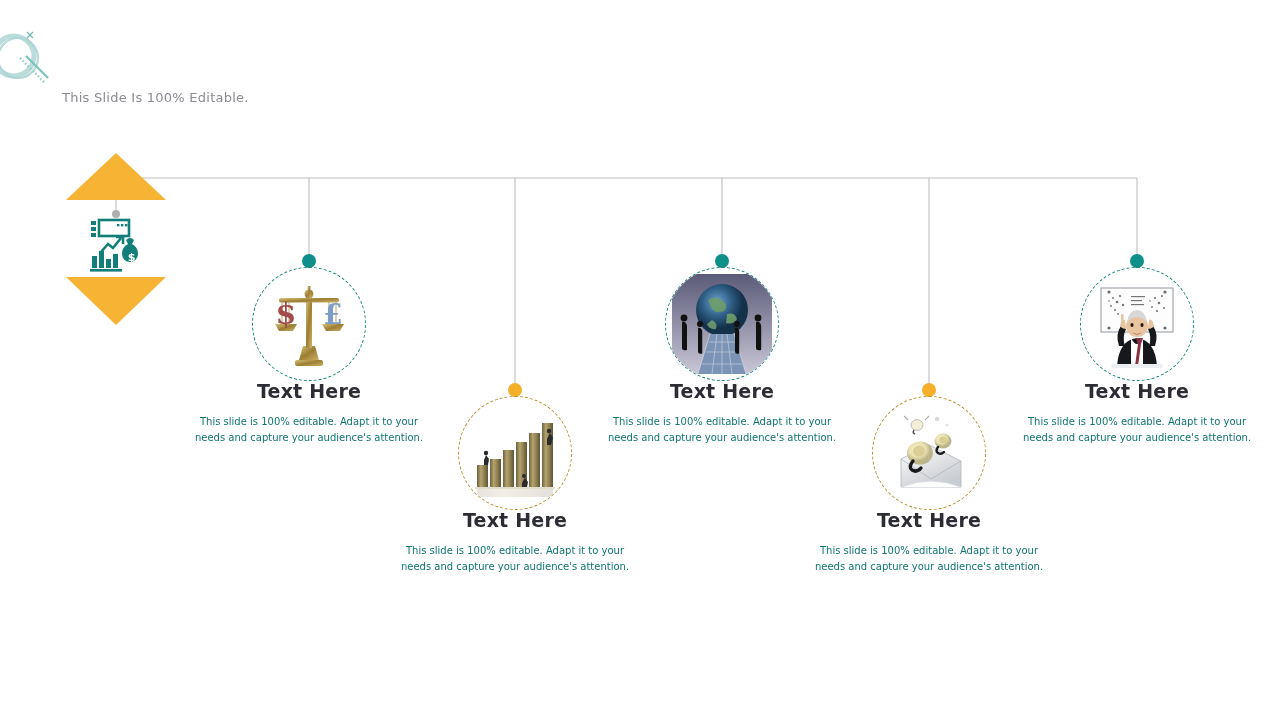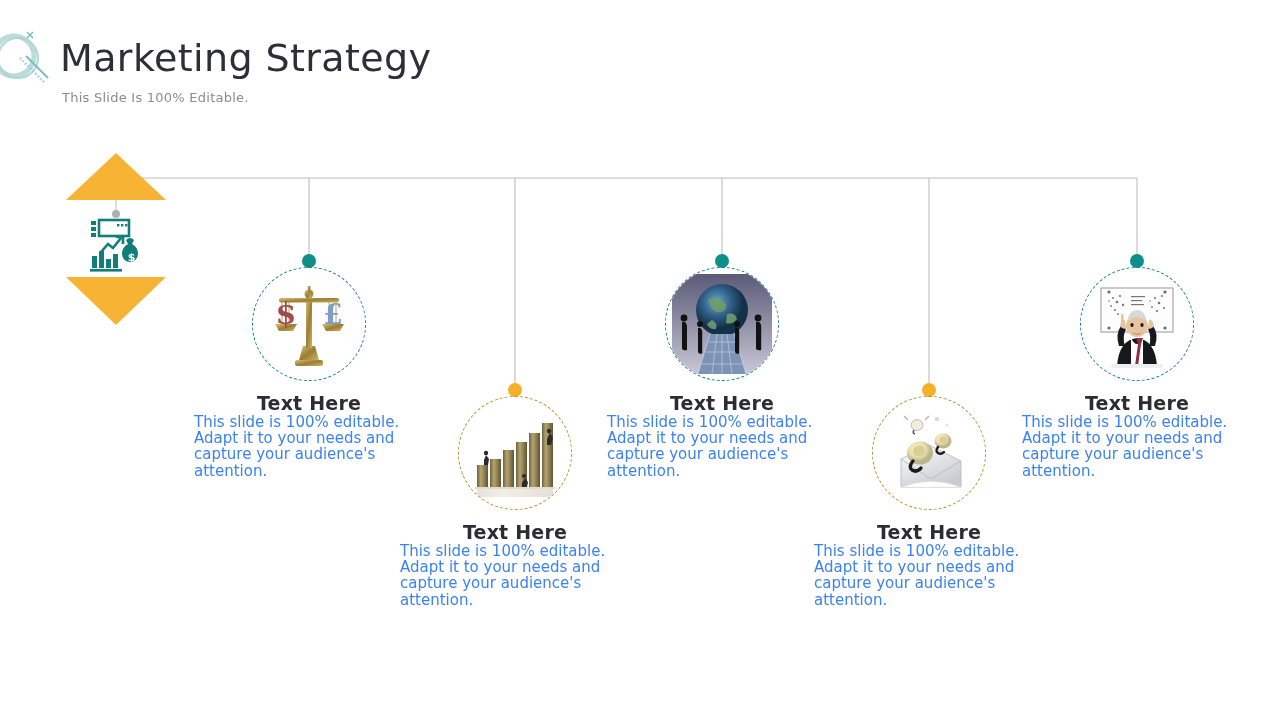--- a/index.html
+++ b/index.html
@@ -60,47 +60,46 @@
     position:absolute;left:50%;margin-left:-57px;top:13px;
     width:114px;height:114px;border-radius:50%;
     box-sizing:border-box;
     display:flex;align-items:center;justify-content:center;
     overflow:hidden;
   }
   .node-circle.teal{border:1.4px dashed #17857f;}
   .node-circle.gold{border:1.4px dashed #b8902f;}
   .node-art{width:100px;height:100px;display:block;}
   .node-title{
-    position:absolute;top:138px;left:0;width:230px;text-align:center;
+    position:absolute;top:126px;left:0;width:230px;text-align:center;
     font-size:19px;font-weight:bold;color:#2c2c34;letter-spacing:.2px;
     font-family:"DejaVu Sans", sans-serif;
   }
   .node-body{
-    position:absolute;top:160px;left:0;width:230px;text-align:left;
-    font-size:15px;line-height:16.2px;color:#3b82f6;
+    position:absolute;top:160px;left:0;width:230px;text-align:center;
+    font-size:10px;line-height:16.2px;color:#0f766e;
     font-family:"DejaVu Sans", sans-serif;
   }
 </style>
 </head>
 <body>
 
 <div id="slide">
 
   <div class="logo">
     <svg viewBox="0 0 56 62" width="56" height="62" aria-hidden="true">
       <circle cx="18" cy="32" r="20" fill="none" stroke="#bcdcdb" stroke-width="5"></circle>
       <circle cx="22" cy="34" r="20" fill="none" stroke="#a9d4d2" stroke-width="2.2" opacity=".85"></circle>
       <line x1="24" y1="34" x2="48" y2="58" stroke="#9ed0ce" stroke-width="2.6" stroke-dasharray="1.6 2"></line>
       <line x1="30" y1="32" x2="52" y2="54" stroke="#7cc0be" stroke-width="2.2"></line>
       <line x1="31" y1="8" x2="37" y2="14" stroke="#6fb9b7" stroke-width="1.3"></line>
       <line x1="37" y1="8" x2="31" y2="14" stroke="#6fb9b7" stroke-width="1.3"></line>
     </svg>
   </div>
 
-  <div class="page-title">Marketing Strategy</div>
   <div class="page-subtitle">This Slide Is 100% Editable.</div>
 
   <svg class="connector-layer" viewBox="0 0 1280 720">
     <g id="conn-group" stroke="#bdbdbd" stroke-width="1.1" fill="none">
         <line x1="116" y1="178" x2="1137" y2="178"></line>
         <line x1="116" y1="178" x2="116" y2="212"></line>
         <line x1="309" y1="178" x2="309" y2="262"></line>
         <line x1="515" y1="178" x2="515" y2="391"></line>
         <line x1="722" y1="178" x2="722" y2="262"></line>
         <line x1="929" y1="178" x2="929" y2="391"></line>

